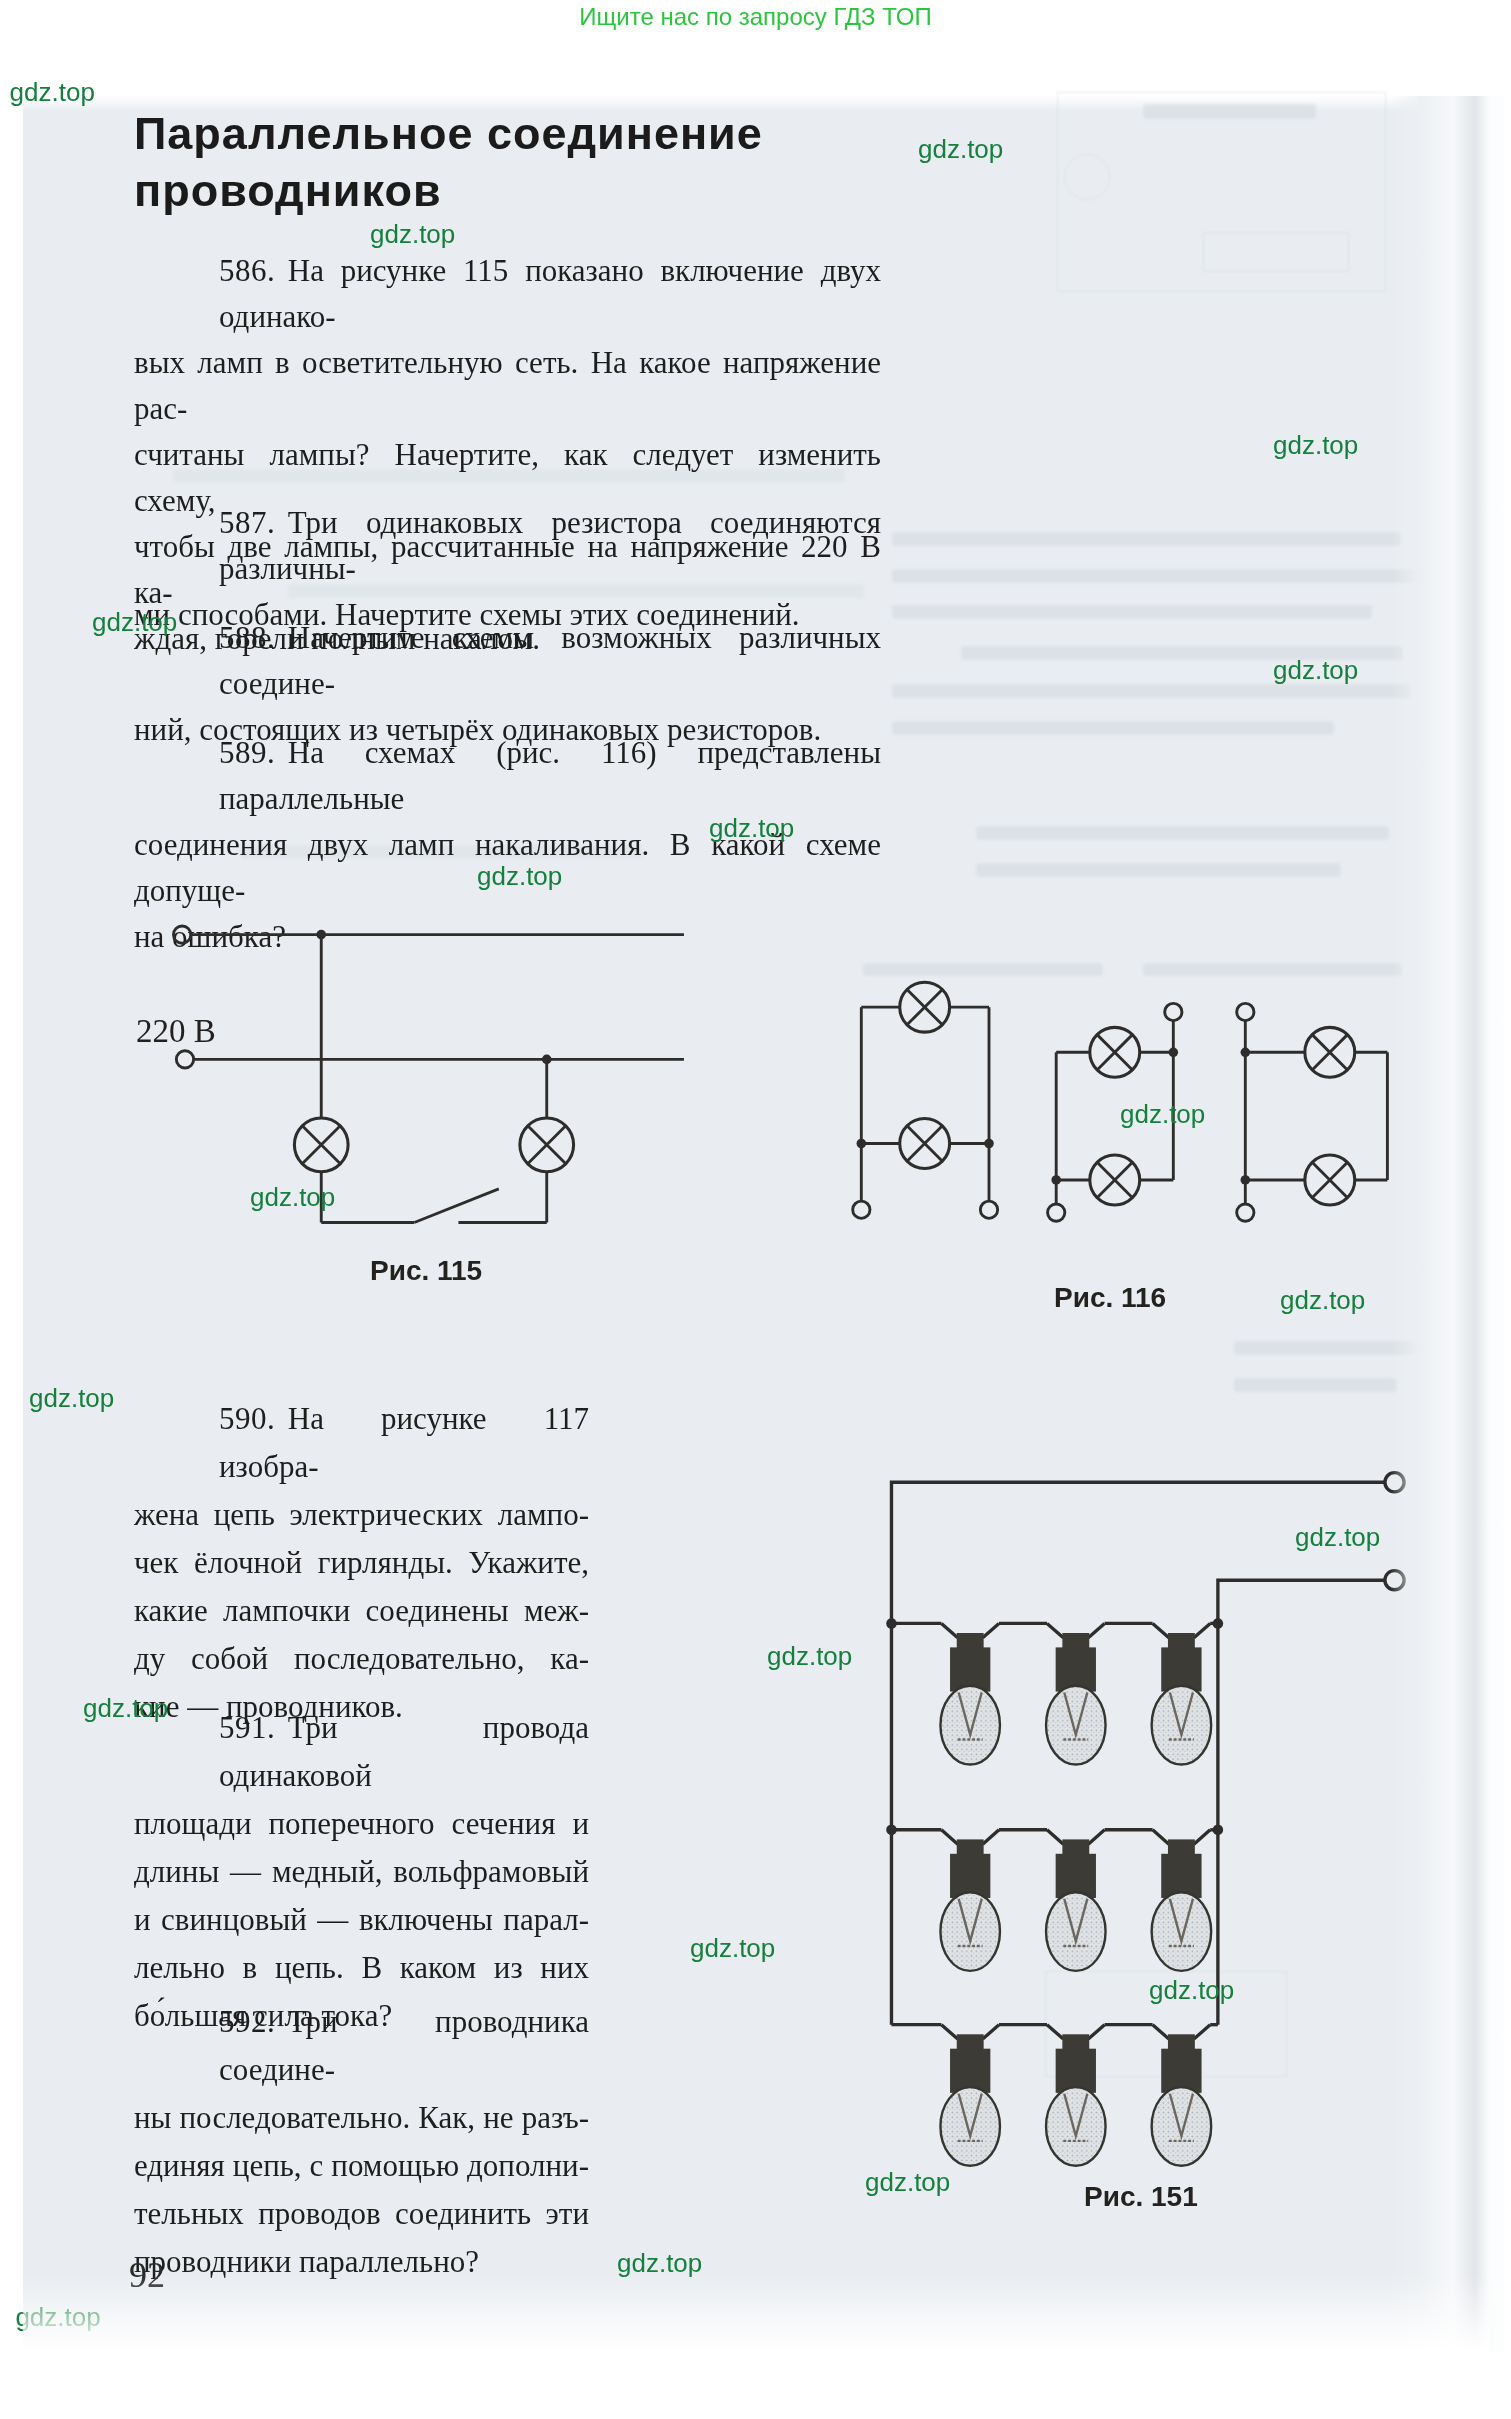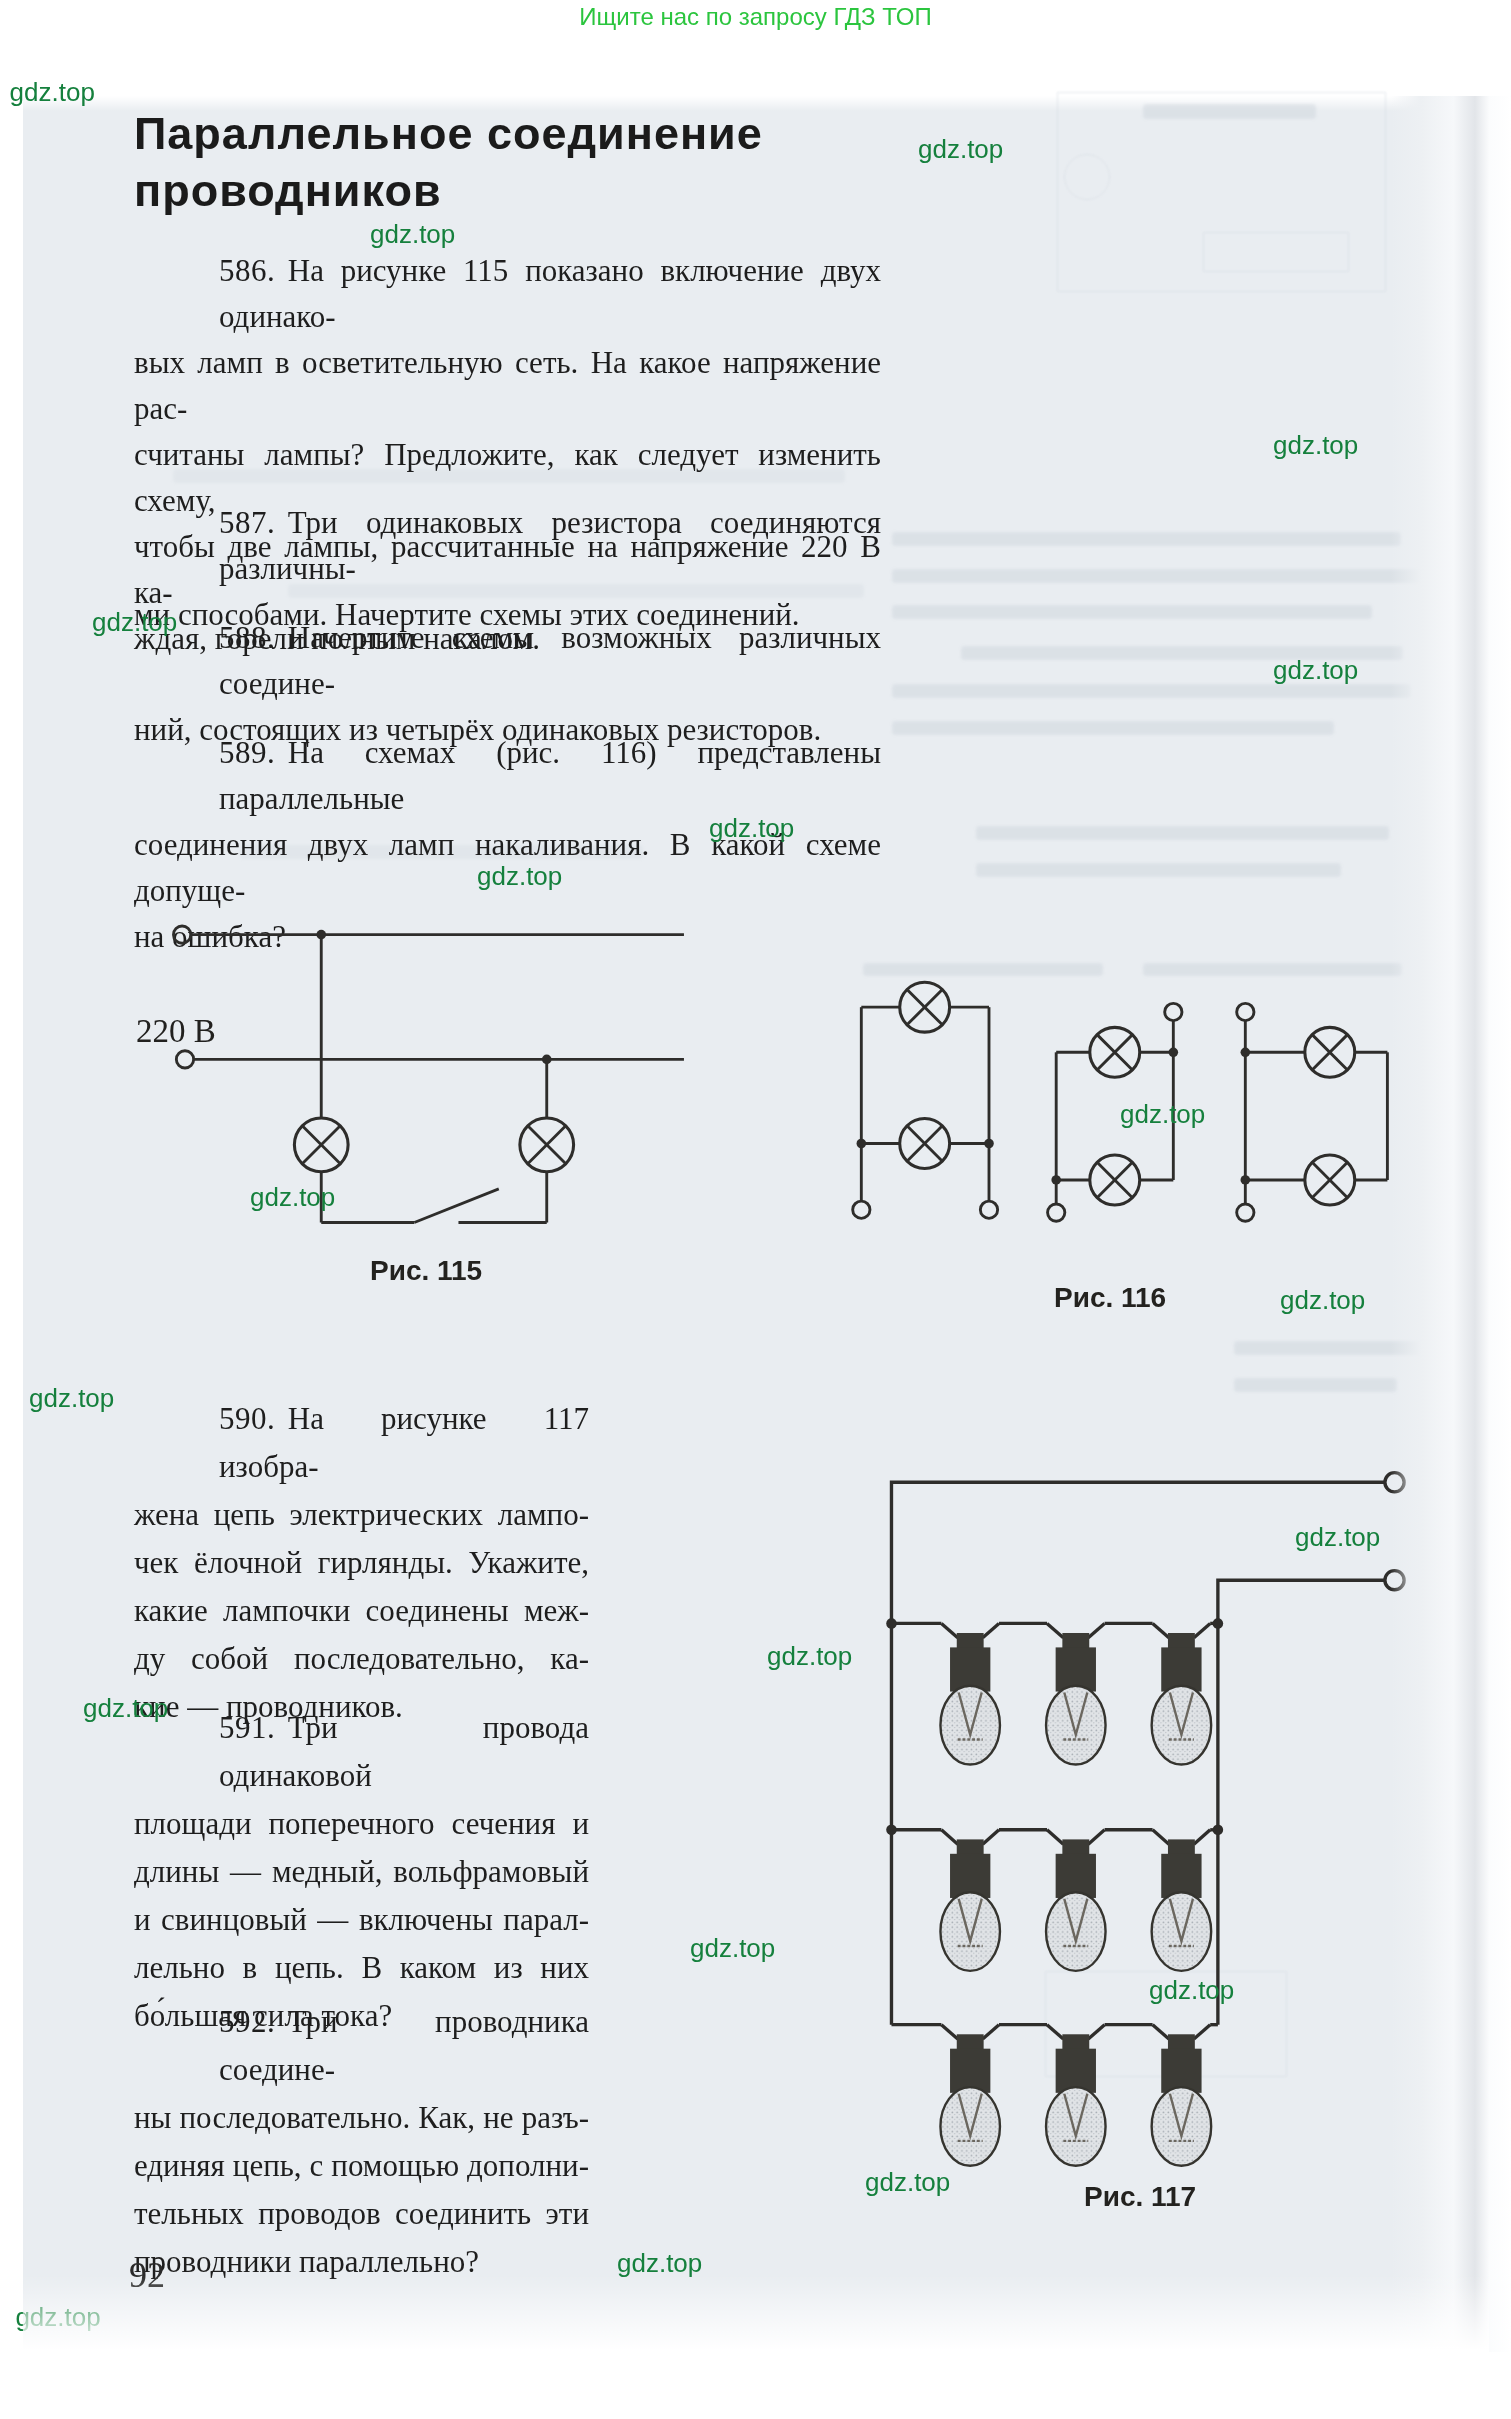--- a/index.html
+++ b/index.html
@@ -92,21 +92,21 @@
   <div id="promo" style="color:#2bc53e;">Ищите нас по запросу ГДЗ ТОП</div>
 
   <div class="title" id="title2">проводников</div>
   <div class="title" id="title1">Параллельное соединение</div>
 
   <div class="para wide" id="p586">
     <div class="ln first">
       <b class="pnum">586.</b><span>На рисунке 115 показано включение двух одинако-</span>
     </div>
     <div class="ln">вых ламп в осветительную сеть. На какое напряжение рас-</div>
-    <div class="ln">считаны лампы? Предложите, как следует изменить схему,</div>
+    <div class="ln">считаны лампы? Начертите, как следует изменить схему,</div>
     <div class="ln">чтобы две лампы, рассчитанные на напряжение 220 В ка-</div>
     <div class="ln last">ждая, горели полным накалом.</div>
   </div>
 
   <div class="para wide" id="p587">
     <div class="ln first">
       <b class="pnum">587.</b><span>Три одинаковых резистора соединяются различны-</span>
     </div>
     <div class="ln last">ми способами. Начертите схемы этих соединений.</div>
   </div>
@@ -314,21 +314,21 @@
     <use href="#bulbsym" x="120" y="588"></use>
     <use href="#bulbsym" x="230" y="588"></use>
     <use href="#bulbsym" x="340" y="588"></use>
     <g fill="#2e2d2b" stroke="none">
       <circle cx="38" cy="170" r="5.5"></circle>
       <circle cx="378" cy="170" r="5.5"></circle>
       <circle cx="38" cy="385" r="5.5"></circle>
       <circle cx="378" cy="385" r="5.5"></circle>
     </g>
   </svg>
-  <div class="figcap" id="cap117">Рис. 117</div>
+  <div class="figcap" id="cap117">Рис. 151</div>
 
   <div id="pagenum">92</div>
 
   <div class="wm" style="left:9.6px;top:77px;">gdz.top</div>
   <div class="wm" style="left:918px;top:134px;">gdz.top</div>
   <div class="wm" style="left:370px;top:219px;">gdz.top</div>
   <div class="wm" style="left:1273px;top:430px;">gdz.top</div>
   <div class="wm" style="left:92px;top:607px;">gdz.top</div>
   <div class="wm" style="left:1273px;top:655px;">gdz.top</div>
   <div class="wm" style="left:709px;top:813px;">gdz.top</div>

